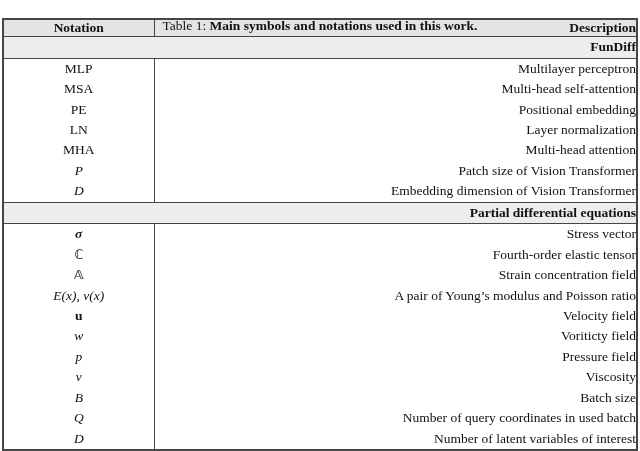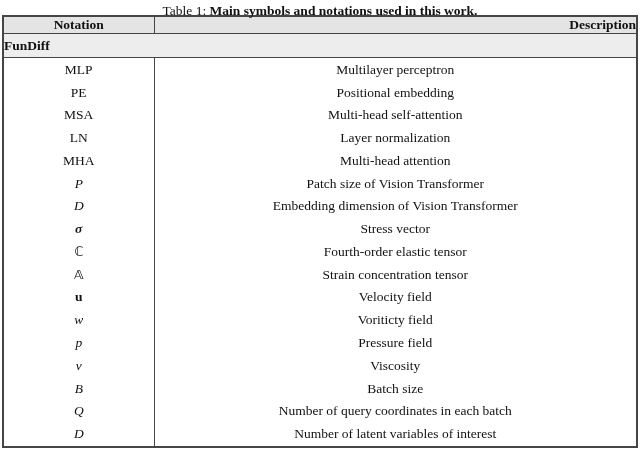--- a/index.html
+++ b/index.html
@@ -20,21 +20,21 @@
     height: 451px;
     overflow: hidden;
     font-family: "Liberation Serif", "DejaVu Serif", serif;
     color: var(--text-color);
   }
   .caption {
     height: 15px;
     line-height: 15px;
     text-align: center;
     font-size: 13.5px;
-    padding-top: 3px;
+    padding-top: 18px;
     white-space: nowrap;
   }
   .caption .bold { font-weight: bold; }
   table.notation-table {
     width: 636px;
     height: 433px;
     margin: 0 2px;
     border-collapse: collapse;
     table-layout: fixed;
     border: 2px solid var(--border-color);
@@ -56,30 +56,30 @@
     text-align: center;
     border-right: 1.2px solid var(--border-color);
   }
   th.th-description {
     text-align: right;
     padding-left: 24px;
   }
   td.section-cell {
     background: var(--section-bg);
     font-weight: bold;
-    text-align: left;
+    text-align: right;
     border-top: 1.5px solid var(--border-color);
     border-bottom: 1.5px solid var(--border-color);
   }
   td.notation-cell {
     text-align: center;
     border-right: 1.2px solid var(--border-color);
   }
   td.description-cell {
-    text-align: center;
+    text-align: right;
     padding-left: 0;
   }
   
   .math-italic        { font-style: italic; }
   .math-bold          { font-weight: bold; }
   .math-bold-italic   { font-weight: bold; font-style: italic; }
   .blackboard         { font-family: "DejaVu Sans", "DejaVu Serif", sans-serif; font-size: 13px; }
 </style>
 </head>
 <body>
@@ -100,54 +100,61 @@
     </thead>
     <tbody id="table-body">
         <tr>
           <td colspan="2" class="section-cell">FunDiff</td>
         </tr>
         <tr>
           <td class="notation-cell">MLP</td>
           <td class="description-cell">Multilayer perceptron</td>
         </tr>
         <tr>
+          <td class="notation-cell">MSA</td>
+          <td class="description-cell">Multi-head self-attention</td>
+        </tr>
+        <tr>
           <td class="notation-cell">PE</td>
           <td class="description-cell">Positional embedding</td>
-        </tr>
-        <tr>
-          <td class="notation-cell">MSA</td>
-          <td class="description-cell">Multi-head self-attention</td>
         </tr>
         <tr>
           <td class="notation-cell">LN</td>
           <td class="description-cell">Layer normalization</td>
         </tr>
         <tr>
           <td class="notation-cell">MHA</td>
           <td class="description-cell">Multi-head attention</td>
         </tr>
         <tr>
           <td class="notation-cell math-italic">P</td>
           <td class="description-cell">Patch size of Vision Transformer</td>
         </tr>
         <tr>
           <td class="notation-cell math-italic">D</td>
           <td class="description-cell">Embedding dimension of Vision Transformer</td>
         </tr>
         <tr>
+          <td colspan="2" class="section-cell">Partial differential equations</td>
+        </tr>
+        <tr>
           <td class="notation-cell math-bold-italic">σ</td>
           <td class="description-cell">Stress vector</td>
         </tr>
         <tr>
           <td class="notation-cell blackboard">ℂ</td>
           <td class="description-cell">Fourth-order elastic tensor</td>
         </tr>
         <tr>
           <td class="notation-cell blackboard">𝔸</td>
-          <td class="description-cell">Strain concentration tensor</td>
+          <td class="description-cell">Strain concentration field</td>
+        </tr>
+        <tr>
+          <td class="notation-cell math-italic">E(x), ν(x)</td>
+          <td class="description-cell">A pair of Young’s modulus and Poisson ratio</td>
         </tr>
         <tr>
           <td class="notation-cell math-bold">u</td>
           <td class="description-cell">Velocity field</td>
         </tr>
         <tr>
           <td class="notation-cell math-italic">w</td>
           <td class="description-cell">Voriticty field</td>
         </tr>
         <tr>
@@ -157,21 +164,21 @@
         <tr>
           <td class="notation-cell math-italic">ν</td>
           <td class="description-cell">Viscosity</td>
         </tr>
         <tr>
           <td class="notation-cell math-italic">B</td>
           <td class="description-cell">Batch size</td>
         </tr>
         <tr>
           <td class="notation-cell math-italic">Q</td>
-          <td class="description-cell">Number of query coordinates in each batch</td>
+          <td class="description-cell">Number of query coordinates in used batch</td>
         </tr>
         <tr>
           <td class="notation-cell math-italic">D</td>
           <td class="description-cell">Number of latent variables of interest</td>
         </tr>
       </tbody>
   </table>
 </div>
 
 </body></html>

